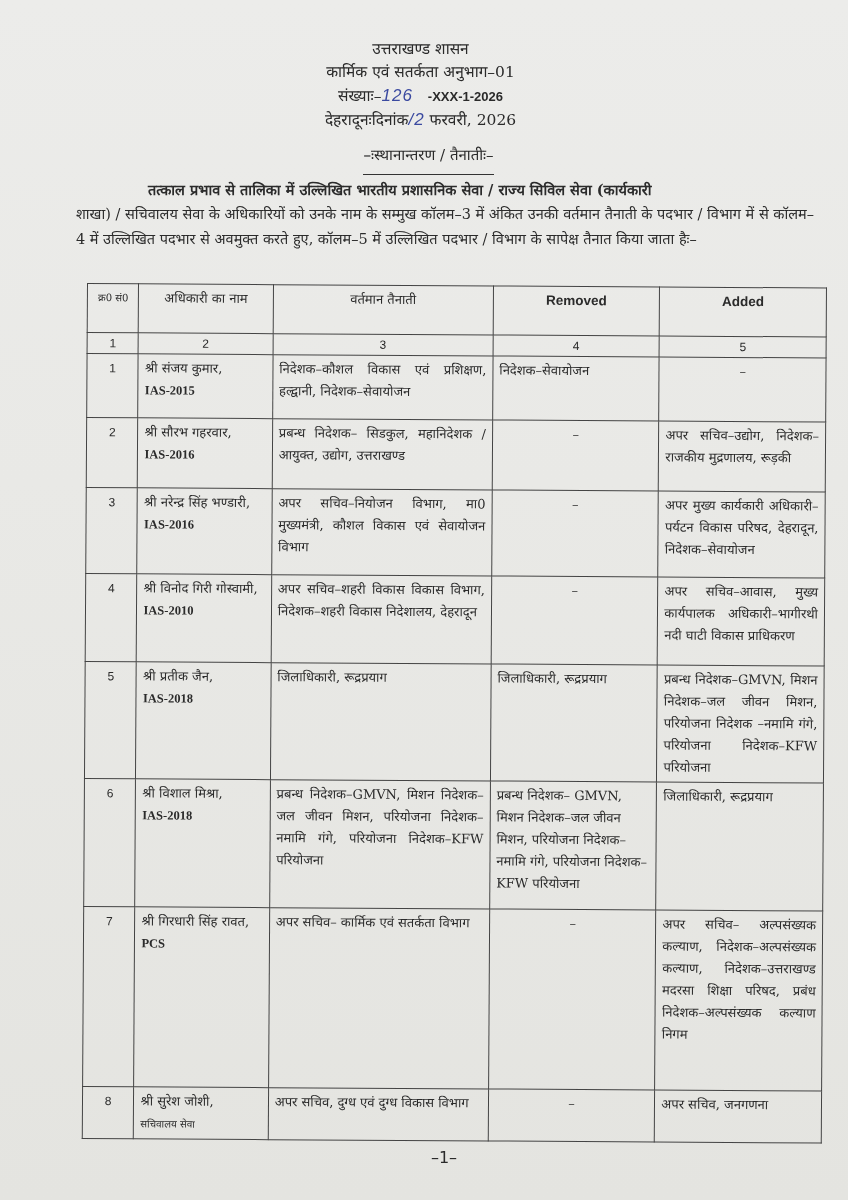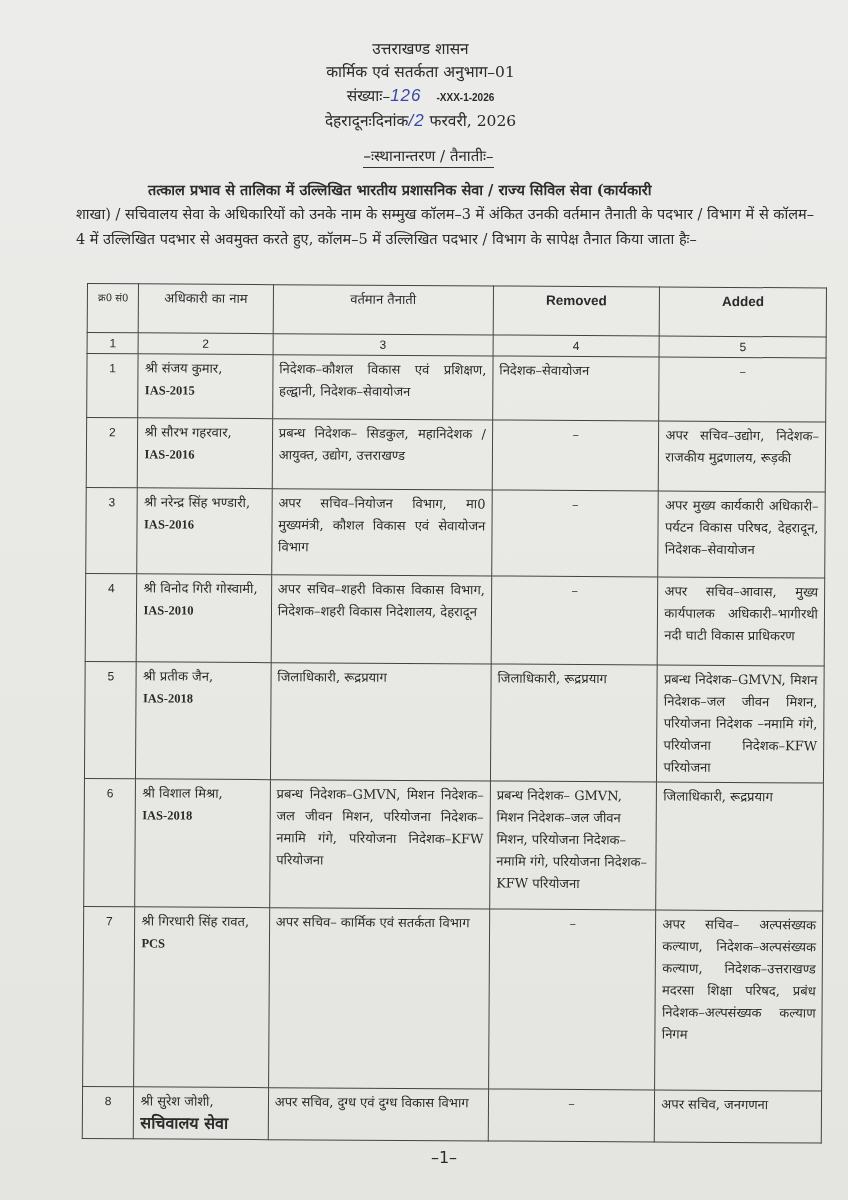--- a/index.html
+++ b/index.html
@@ -31,31 +31,31 @@
   .hand {
     font-family: Liberation Sans, sans-serif;
     font-style: italic;
     color: #3b4aa0;
     font-size: 17px;
     letter-spacing: 1px;
   }
   .bold-num {
     font-family: "Liberation Sans", sans-serif;
     font-weight: bold;
-    font-size: 10px;
+    font-size: 13px;
     margin-left: 10px;
   }
   .subject {
     margin-top: 12px;
     font-size: 15px;
     margin-left: 40px;
   }
   .subject span {
     border-bottom: 1px solid #333;
-    padding-bottom: 2px;
+    padding-bottom: 10px;
     margin-left: 36px;
   }
   .para {
     position: absolute;
     left: 130px; top: 178px;
     width: 700px;
     font-family: "DejaVu Serif", serif;
     font-size: 14.5px;
     line-height: 24.5px;
     text-align: justify;
@@ -115,22 +115,22 @@
     line-height: 16px;
     padding: 2px;
   }
   .dash { text-align: center; display: block; }
   .grade {
     font-family: "Liberation Serif", serif;
     font-weight: bold;
     font-size: 12.5px;
   }
   .grade-hi {
-    font-weight: bold;
-    font-size: 16px;
+    font-weight: normal;
+    font-size: 10px;
   }
   .footer {
     position: absolute;
     left: 0; top: 1148px; width: 848px;
     text-align: center;
     font-size: 16px;
     margin-left: 20px;
   }
 </style>
 </head>

